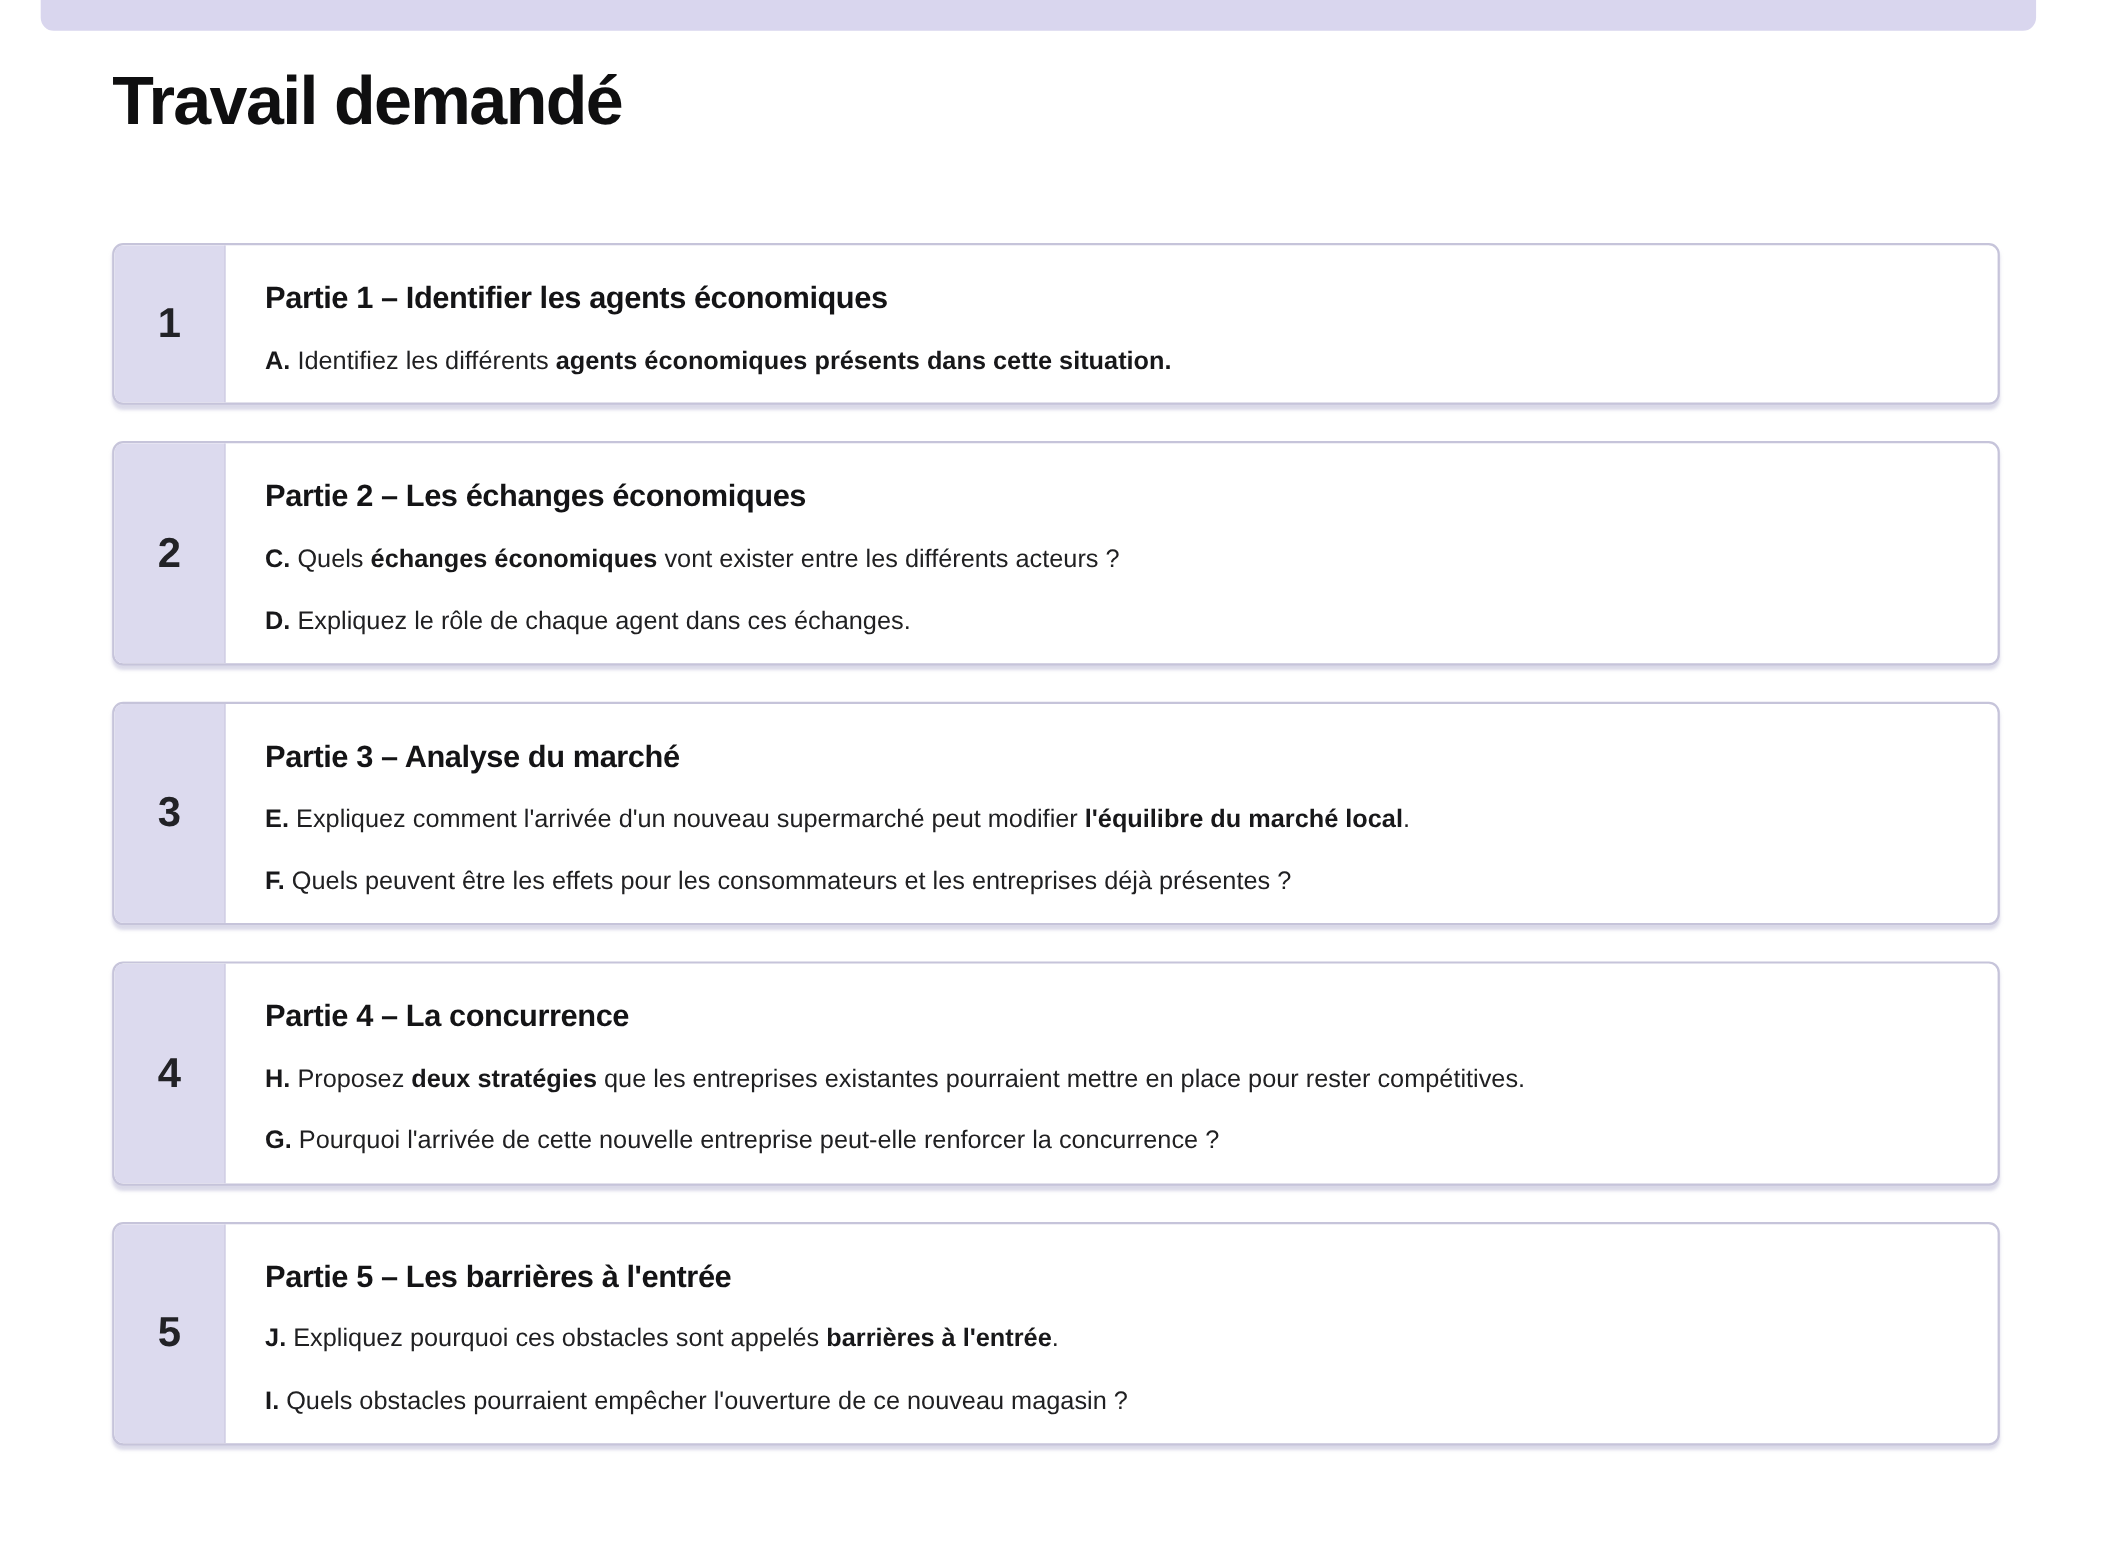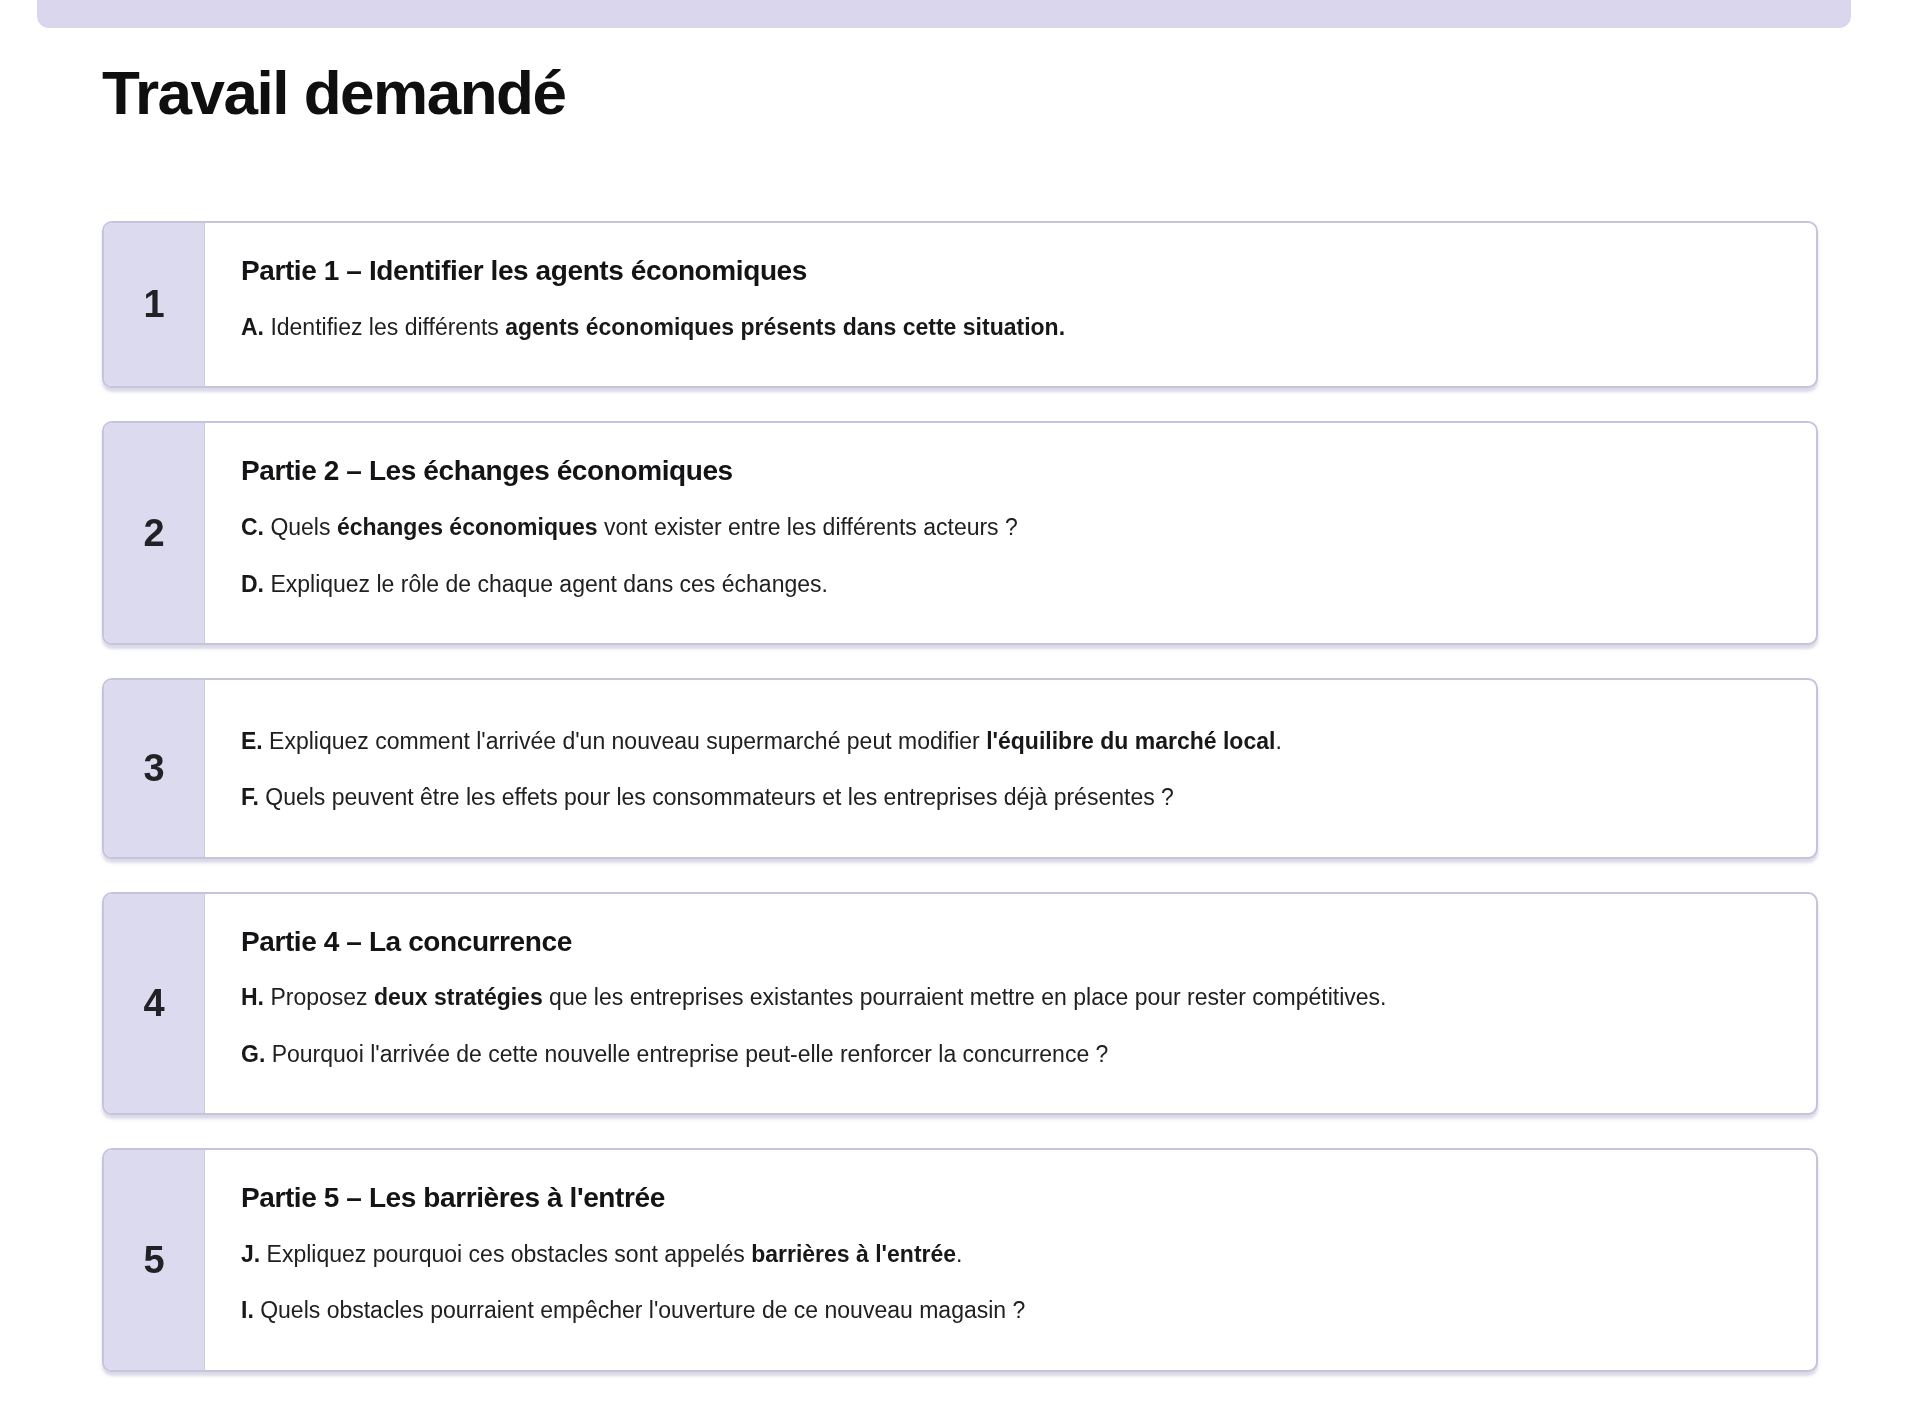--- a/index.html
+++ b/index.html
@@ -53,21 +53,21 @@
     border-right: 1px solid #ccc9e0;
     display: flex;
     align-items: center;
     justify-content: center;
     font-size: 38px;
     font-weight: 700;
     color: #222226;
   }
   .card-content {
     flex: 1 1 auto;
-    padding: 31px 40px 44px 36px;
+    padding: 31px 40px 24px 36px;
   }
   .card-title {
     margin: 0 0 25px 0;
     font-size: 28px;
     font-weight: 700;
     letter-spacing: -0.4px;
     color: #141416;
     line-height: 1.2;
   }
   .card-line {
@@ -100,20 +100,21 @@
     <div class="card-content">
       <h2 class="card-title">Partie 2 – Les échanges économiques</h2>
     <p class="card-line"><b>C.</b><span> Quels </span><b>échanges économiques</b><span> vont exister entre les différents acteurs ?</span></p>
         <p class="card-line"><b>D.</b><span> Expliquez le rôle de chaque agent dans ces échanges.</span></p>
       </div>
   </div>
 
   <div class="card">
     <div class="card-num">3</div>
     <div class="card-content">
+      <h2 class="card-title">Partie 3 – Analyse du marché</h2>
     <p class="card-line"><b>E.</b><span> Expliquez comment l'arrivée d'un nouveau supermarché peut modifier </span><b>l'équilibre du marché local</b><span>.</span></p>
         <p class="card-line"><b>F.</b><span> Quels peuvent être les effets pour les consommateurs et les entreprises déjà présentes ?</span></p>
       </div>
   </div>
 
   <div class="card">
     <div class="card-num">4</div>
     <div class="card-content">
       <h2 class="card-title">Partie 4 – La concurrence</h2>
     <p class="card-line"><b>H.</b><span> Proposez </span><b>deux stratégies</b><span> que les entreprises existantes pourraient mettre en place pour rester compétitives.</span></p>

